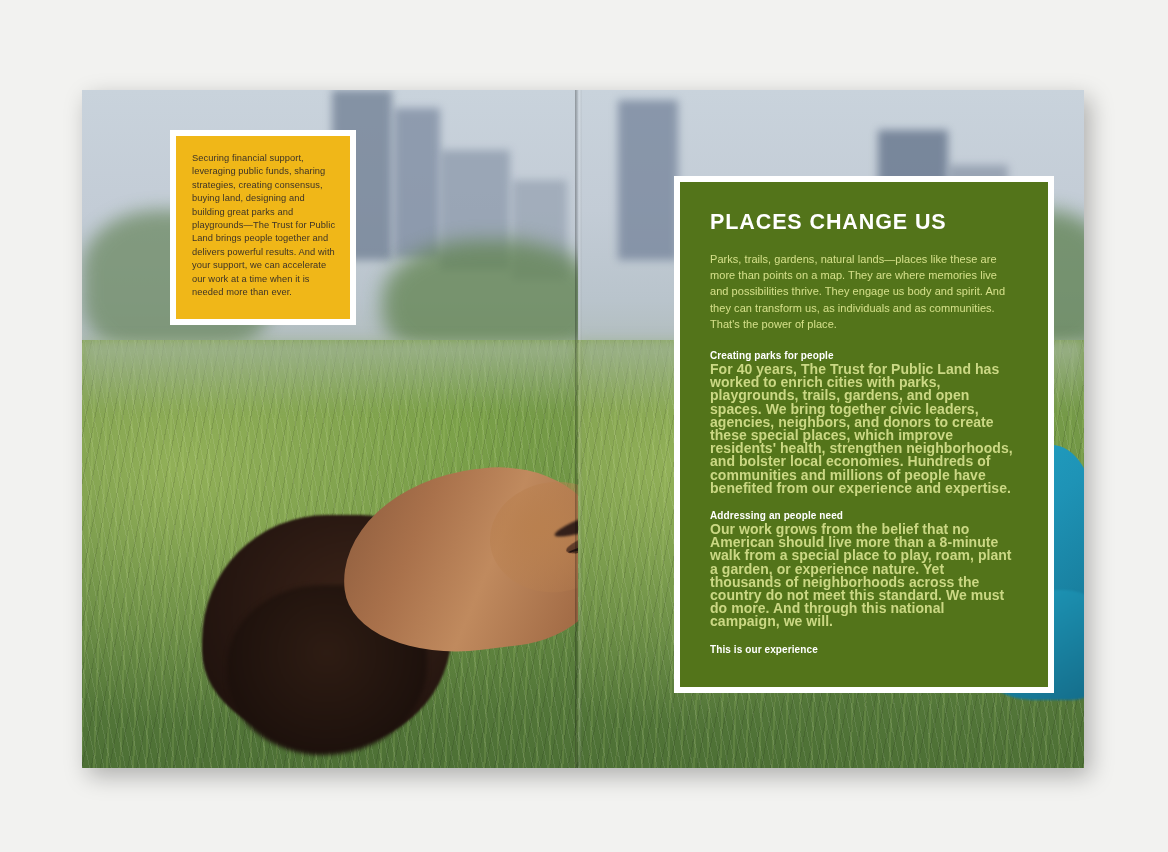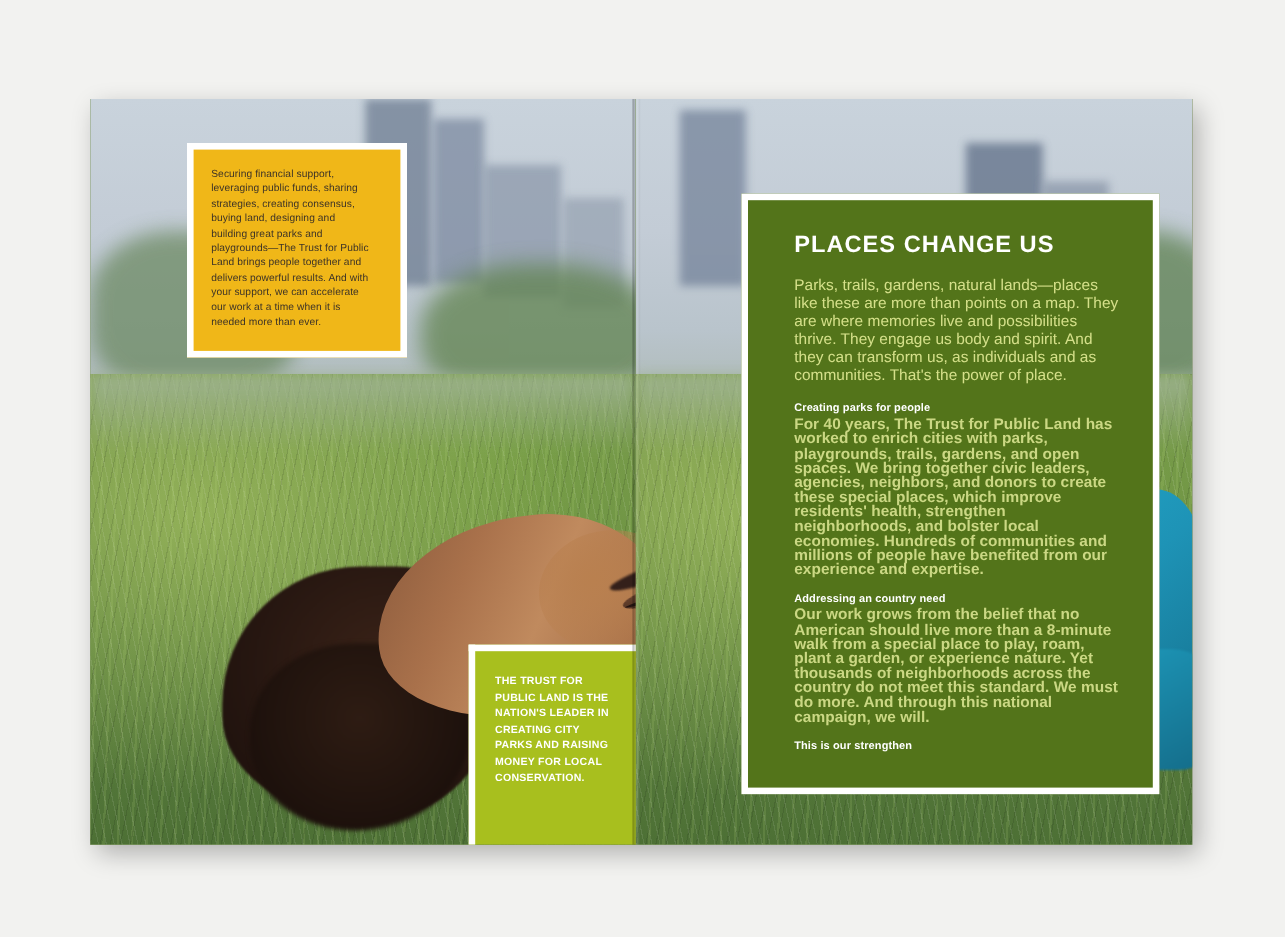--- a/index.html
+++ b/index.html
@@ -205,21 +205,21 @@
   }
 
   
   .yellow-box {
     position: absolute;
     left: 88px;
     top: 40px;
     width: 148px;
     background: #f0b718;
     border: 6px solid #ffffff;
-    padding: 16px 24px 20px 16px;
+    padding: 16px 10px 20px 16px;
     box-sizing: content-box;
     z-index: 20;
   }
   .yellow-box p {
     margin: 0;
     color: #3d3327;
     font-size: 9.3px;
     line-height: 13.4px;
     letter-spacing: 0.08px;
   }
@@ -248,35 +248,35 @@
   }
 
   
   .green-panel {
     position: absolute;
     left: 96px;
     top: 86px;
     width: 380px;
     background: #53741a;
     border: 6px solid #ffffff;
-    padding: 28px 30px 30px 42px;
+    padding: 28px 30px 30px 30px;
     box-sizing: border-box;
     z-index: 20;
   }
   .panel-title {
     margin: 0 0 16px 0;
     color: #ffffff;
     font-size: 21.5px;
     font-weight: bold;
     letter-spacing: 0.9px;
   }
   .panel-lede {
     margin: 0 0 18px 0;
     color: #d5e08a;
-    font-size: 14px;
+    font-size: 11px;
     line-height: 16.2px;
     letter-spacing: 0.05px;
   }
   .sec-head {
     margin: 0 0 2px 0;
     color: #ffffff;
     font-size: 10px;
     font-weight: bold;
     letter-spacing: 0.1px;
   }
@@ -341,26 +341,23 @@
     <div class="blue-arm"></div>
     <div class="blue-skin"></div>
 
     <div class="green-panel">
       <h1 class="panel-title">PLACES CHANGE US</h1>
       <p class="panel-lede">Parks, trails, gardens, natural lands—places like these are more than points on a map. They are where memories live and possibilities thrive. They engage us body and spirit. And they can transform us, as individuals and as communities. That's the power of place.</p>
 
       <h2 class="sec-head">Creating parks for people</h2>
       <p class="sec-body">For 40 years, The Trust for Public Land has worked to enrich cities with parks, playgrounds, trails, gardens, and open spaces. We bring together civic leaders, agencies, neighbors, and donors to create these special places, which improve residents' health, strengthen neighborhoods, and bolster local economies. Hundreds of communities and millions of people have benefited from our experience and expertise.</p>
 
-      <h2 class="sec-head">Addressing an country need</h2>
+      <h2 class="sec-head">Addressing an people need</h2>
       <p class="sec-body">Our work grows from the belief that no American should live more than a 8-minute walk from a special place to play, roam, plant a garden, or experience nature. Yet thousands of neighborhoods across the country do not meet this standard. We must do more. And through this national campaign, we will.</p>
 
-      <h2 class="sec-head">This is our strengthen</h2>
+      <h2 class="sec-head">This is our experience</h2>
     </div>
   </div>
 
   <div class="gutter"></div>
 
-  <div class="tagline-box">
-    <p>THE TRUST FOR PUBLIC LAND IS THE NATION'S LEADER IN CREATING CITY PARKS AND RAISING MONEY FOR LOCAL CONSERVATION.</p>
-  </div>
 
 </div>
 
 </body></html>

